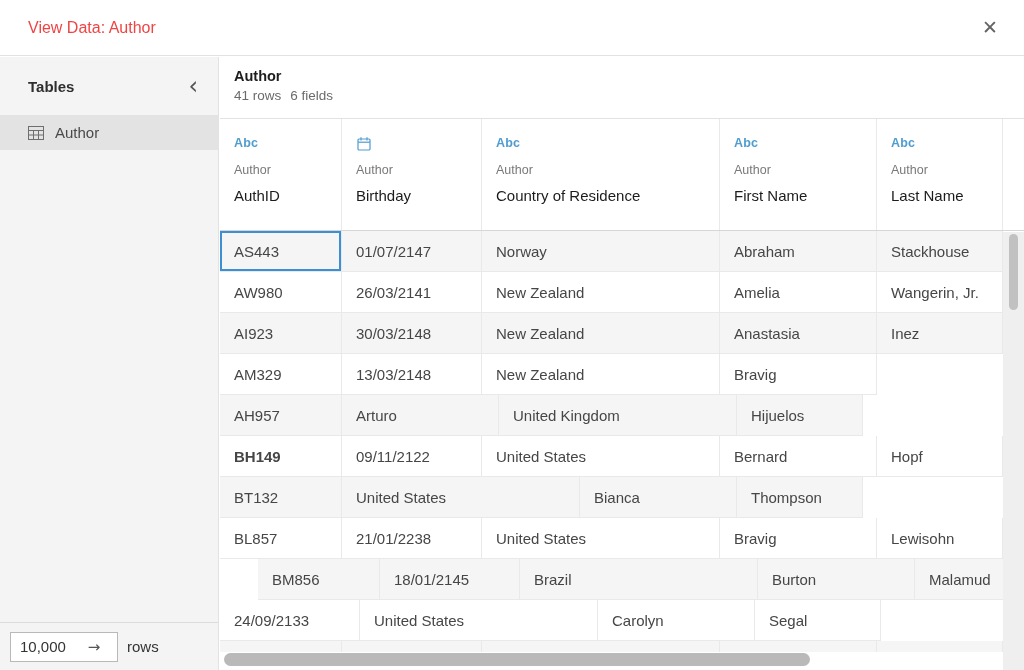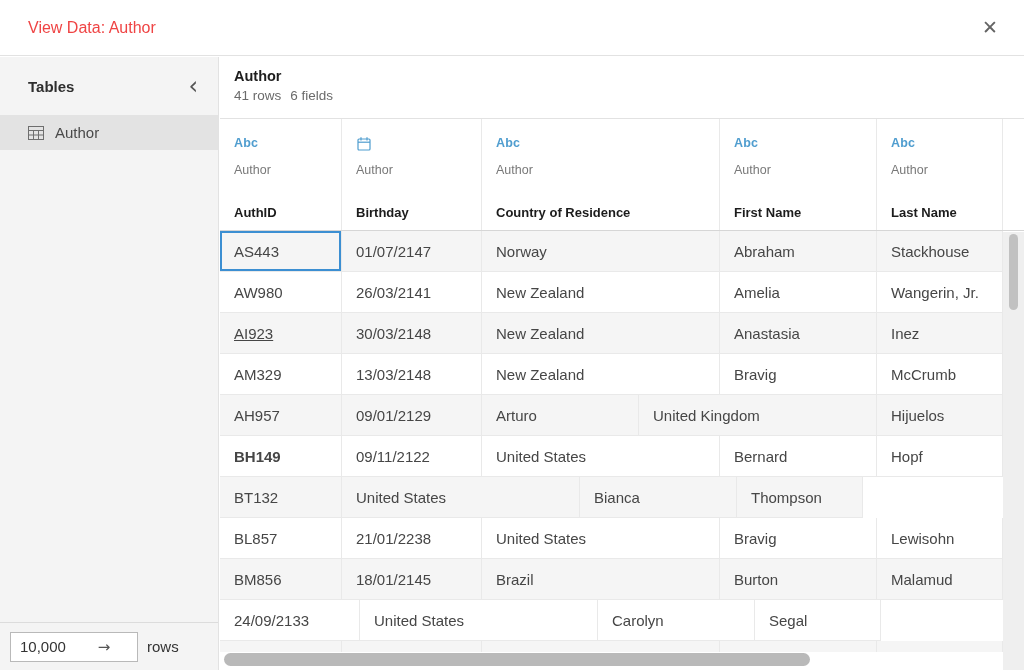--- a/index.html
+++ b/index.html
@@ -46,21 +46,21 @@
     font-size:15px;color:#4a4a4a;cursor:pointer;
   }
   .sidebar-item.selected{background:#e3e3e3;}
   .tbl-icon{display:flex;align-items:center;}
   .sidebar-footer{
     position:absolute;left:0;right:0;bottom:0;height:48px;
     border-top:1px solid #dcdcdc;display:flex;align-items:center;
     padding-left:10px;gap:9px;background:#f4f4f4;
   }
   .rowlimit-box{
-    width:128px;height:30px;background:#fff;border:1px solid #b9b9b9;
+    width:108px;height:30px;background:#fff;border:1px solid #b9b9b9;
     display:flex;align-items:center;
   }
   .rowlimit-input{
     border:none;outline:none;width:66px;font-size:15px;color:#333;
     padding-left:9px;background:transparent;font-family:"Liberation Sans",sans-serif;
   }
   .apply-btn{
     flex:1;background:none;border:none;font-size:15px;color:#555;cursor:pointer;
     text-align:center;padding:0 6px 0 0;font-family:"DejaVu Sans",sans-serif;
   }
@@ -73,21 +73,21 @@
   
   .grid{position:absolute;left:0;top:61px;right:0;bottom:0;border-top:1px solid var(--border);}
   .grid-header{display:flex;height:112px;border-bottom:1px solid #d6d6d6;background:#fff;}
   .th{
     flex:none;border-right:1px solid var(--cell-border);
     padding:17px 6px 0 14px;display:flex;flex-direction:column;align-items:flex-start;
   }
   .type-icon{height:17px;display:flex;align-items:flex-start;color:var(--blue);}
   .abc{font-size:12.5px;font-weight:bold;color:var(--blue);letter-spacing:.2px;}
   .th-table{margin-top:10px;font-size:12.5px;color:#787878;}
-  .th-field{margin-top:28px;font-size:13px;font-weight:bold;color:#1c1c1c;white-space:nowrap;}
+  .th-field{margin-top:10px;font-size:15px;font-weight:normal;color:#1c1c1c;white-space:nowrap;}
   .grid-body{display:flex;flex-direction:column;}
   .tr{display:flex;height:41px;flex:none;}
   .td{
     flex:none;border-right:1px solid var(--cell-border);
     border-bottom:1px solid var(--cell-border);
     display:flex;align-items:center;padding-left:14px;
     font-size:15px;color:#464646;background:#fff;white-space:nowrap;overflow:hidden;
   }
   .tr.odd .td{background:var(--stripe);text-align:right;}
   .td.selected{box-shadow:inset 0 0 0 2px var(--sel);}
@@ -205,36 +205,34 @@
             <div class="td" style="width: 126px;">Stackhouse</div>
           </div>
           <div class="tr even">
             <div class="td" style="width: 122px;">AW980</div>
             <div class="td" style="width: 140px;">26/03/2141</div>
             <div class="td" style="width: 238px;">New Zealand</div>
             <div class="td" style="width: 157px;">Amelia</div>
             <div class="td" style="width: 126px;">Wangerin, Jr.</div>
           </div>
           <div class="tr odd">
-            <div class="td" style="width: 122px; text-decoration: underline;">AI923</div>
+            <div class="td" style="width: 122px;">AI923</div>
             <div class="td" style="width: 140px;">30/03/2148</div>
             <div class="td" style="width: 238px;">New Zealand</div>
             <div class="td" style="width: 157px;">Anastasia</div>
             <div class="td" style="width: 126px;">Inez</div>
           </div>
           <div class="tr even">
             <div class="td" style="width: 122px;">AM329</div>
             <div class="td" style="width: 140px;">13/03/2148</div>
             <div class="td" style="width: 238px;">New Zealand</div>
             <div class="td" style="width: 157px;">Bravig</div>
-            <div class="td" style="width: 126px;">McCrumb</div>
           </div>
           <div class="tr odd">
             <div class="td" style="width: 122px;">AH957</div>
-            <div class="td" style="width: 140px;">09/01/2129</div>
             <div class="td" style="width: 157px;">Arturo</div>
             <div class="td" style="width: 238px;">United Kingdom</div>
             <div class="td" style="width: 126px;">Hijuelos</div>
           </div>
           <div class="tr even">
             <div class="td" style="width: 122px; font-weight: bold;">BH149</div>
             <div class="td" style="width: 140px;">09/11/2122</div>
             <div class="td" style="width: 238px;">United States</div>
             <div class="td" style="width: 157px;">Bernard</div>
             <div class="td" style="width: 126px;">Hopf</div>
@@ -246,21 +244,21 @@
             <div class="td" style="width: 126px;">Thompson</div>
           </div>
           <div class="tr even">
             <div class="td" style="width: 122px;">BL857</div>
             <div class="td" style="width: 140px;">21/01/2238</div>
             <div class="td" style="width: 238px;">United States</div>
             <div class="td" style="width: 157px;">Bravig</div>
             <div class="td" style="width: 126px;">Lewisohn</div>
           </div>
           <div class="tr odd">
-            <div class="td" style="width: 122px;">BM856</div>
+            <div class="td" style="width: 122px; margin-left: 38px;">BM856</div>
             <div class="td" style="width: 140px;">18/01/2145</div>
             <div class="td" style="width: 238px;">Brazil</div>
             <div class="td" style="width: 157px;">Burton</div>
             <div class="td" style="width: 126px;">Malamud</div>
           </div>
           <div class="tr even">
             <div class="td" style="width: 140px;">24/09/2133</div>
             <div class="td" style="width: 238px;">United States</div>
             <div class="td" style="width: 157px;">Carolyn</div>
             <div class="td" style="width: 126px;">Segal</div>

